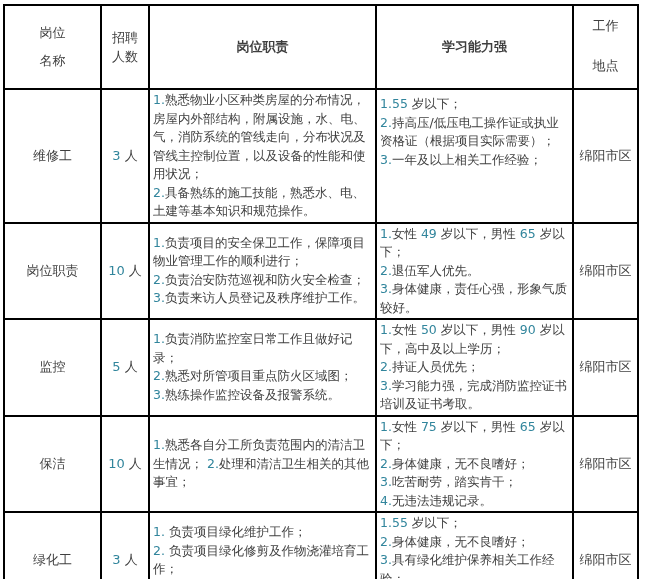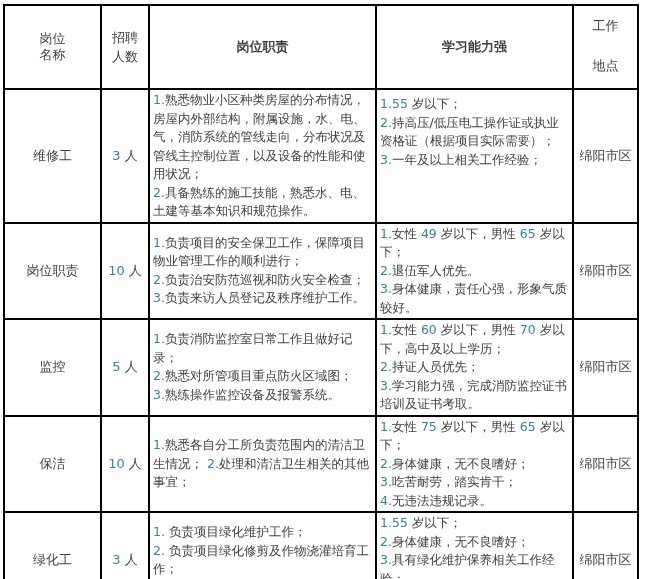--- a/index.html
+++ b/index.html
@@ -31,21 +31,21 @@
   tbody tr:nth-child(2){height:90px;}
   tbody tr:nth-child(3){height:95px;}
   tbody tr:nth-child(4){height:92px;}
   tbody tr:nth-child(5){height:90px;}
   th{
     font-size:13px;
     text-align:center;
     vertical-align:middle;
     white-space:pre-line;
   }
-  .hdr-pos{line-height:16px;}
+  .hdr-pos{line-height:28px;}
   .hdr-cnt{line-height:19px;}
   .hdr-duty,.hdr-req{line-height:18px;font-weight:bold;}
   .hdr-loc{line-height:40px;font-family:Liberation Mono, monospace;}
   td.pos,td.cnt,td.loc{
     font-size:13px;
     text-align:center;
     vertical-align:middle;
   }
   td.txt{
     font-size:12.5px;
@@ -94,21 +94,21 @@
       <td class="pos">岗位职责</td>
       <td class="cnt"><span class="num">10</span> 人</td>
       <td class="txt"><span class="num">1.</span>负责项目的安全保卫工作，保障项目物业管理工作的顺利进行；<br><span class="num">2.</span>负责治安防范巡视和防火安全检查；<br><span class="num">3.</span>负责来访人员登记及秩序维护工作。</td>
       <td class="txt"><span class="num">1.</span>女性 <span class="num">49</span> 岁以下，男性 <span class="num">65</span> 岁以下；<br><span class="num">2.</span>退伍军人优先。<br><span class="num">3.</span>身体健康，责任心强，形象气质较好。</td>
       <td class="loc">绵阳市区</td>
     </tr>
     <tr>
       <td class="pos">监控</td>
       <td class="cnt"><span class="num">5</span> 人</td>
       <td class="txt"><span class="num">1.</span>负责消防监控室日常工作且做好记录；<br><span class="num">2.</span>熟悉对所管项目重点防火区域图；<br><span class="num">3.</span>熟练操作监控设备及报警系统。</td>
-      <td class="txt"><span class="num">1.</span>女性 <span class="num">60</span> 岁以下，男性 <span class="num">70</span> 岁以下，高中及以上学历；<br><span class="num">2.</span>持证人员优先；<br><span class="num">3.</span>学习能力强，完成消防监控证书培训及证书考取。</td>
+      <td class="txt"><span class="num">1.</span>女性 <span class="num">50</span> 岁以下，男性 <span class="num">90</span> 岁以下，高中及以上学历；<br><span class="num">2.</span>持证人员优先；<br><span class="num">3.</span>学习能力强，完成消防监控证书培训及证书考取。</td>
       <td class="loc">绵阳市区</td>
     </tr>
     <tr>
       <td class="pos">保洁</td>
       <td class="cnt"><span class="num">10</span> 人</td>
       <td class="txt"><span class="num">1.</span>熟悉各自分工所负责范围内的清洁卫生情况； <span class="num">2.</span>处理和清洁卫生相关的其他事宜；</td>
       <td class="txt"><span class="num">1.</span>女性 <span class="num">75</span> 岁以下，男性 <span class="num">65</span> 岁以下；<br><span class="num">2.</span>身体健康，无不良嗜好；<br><span class="num">3.</span>吃苦耐劳，踏实肯干；<br><span class="num">4.</span>无违法违规记录。</td>
       <td class="loc">绵阳市区</td>
     </tr>
     <tr>

